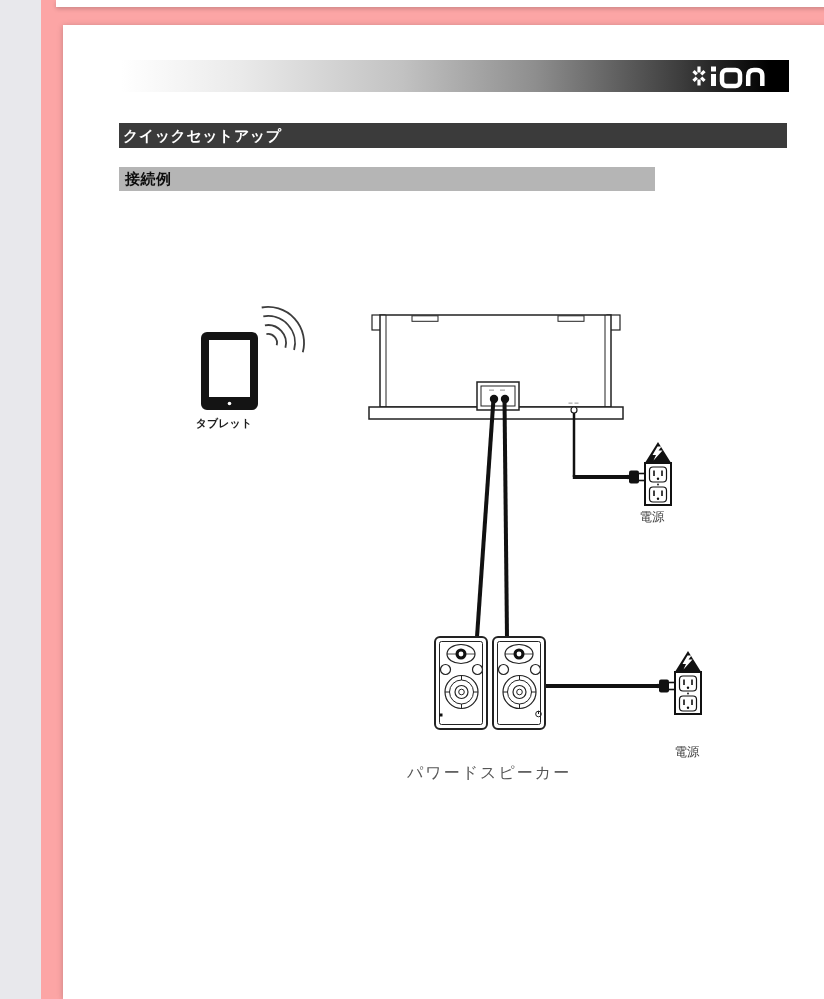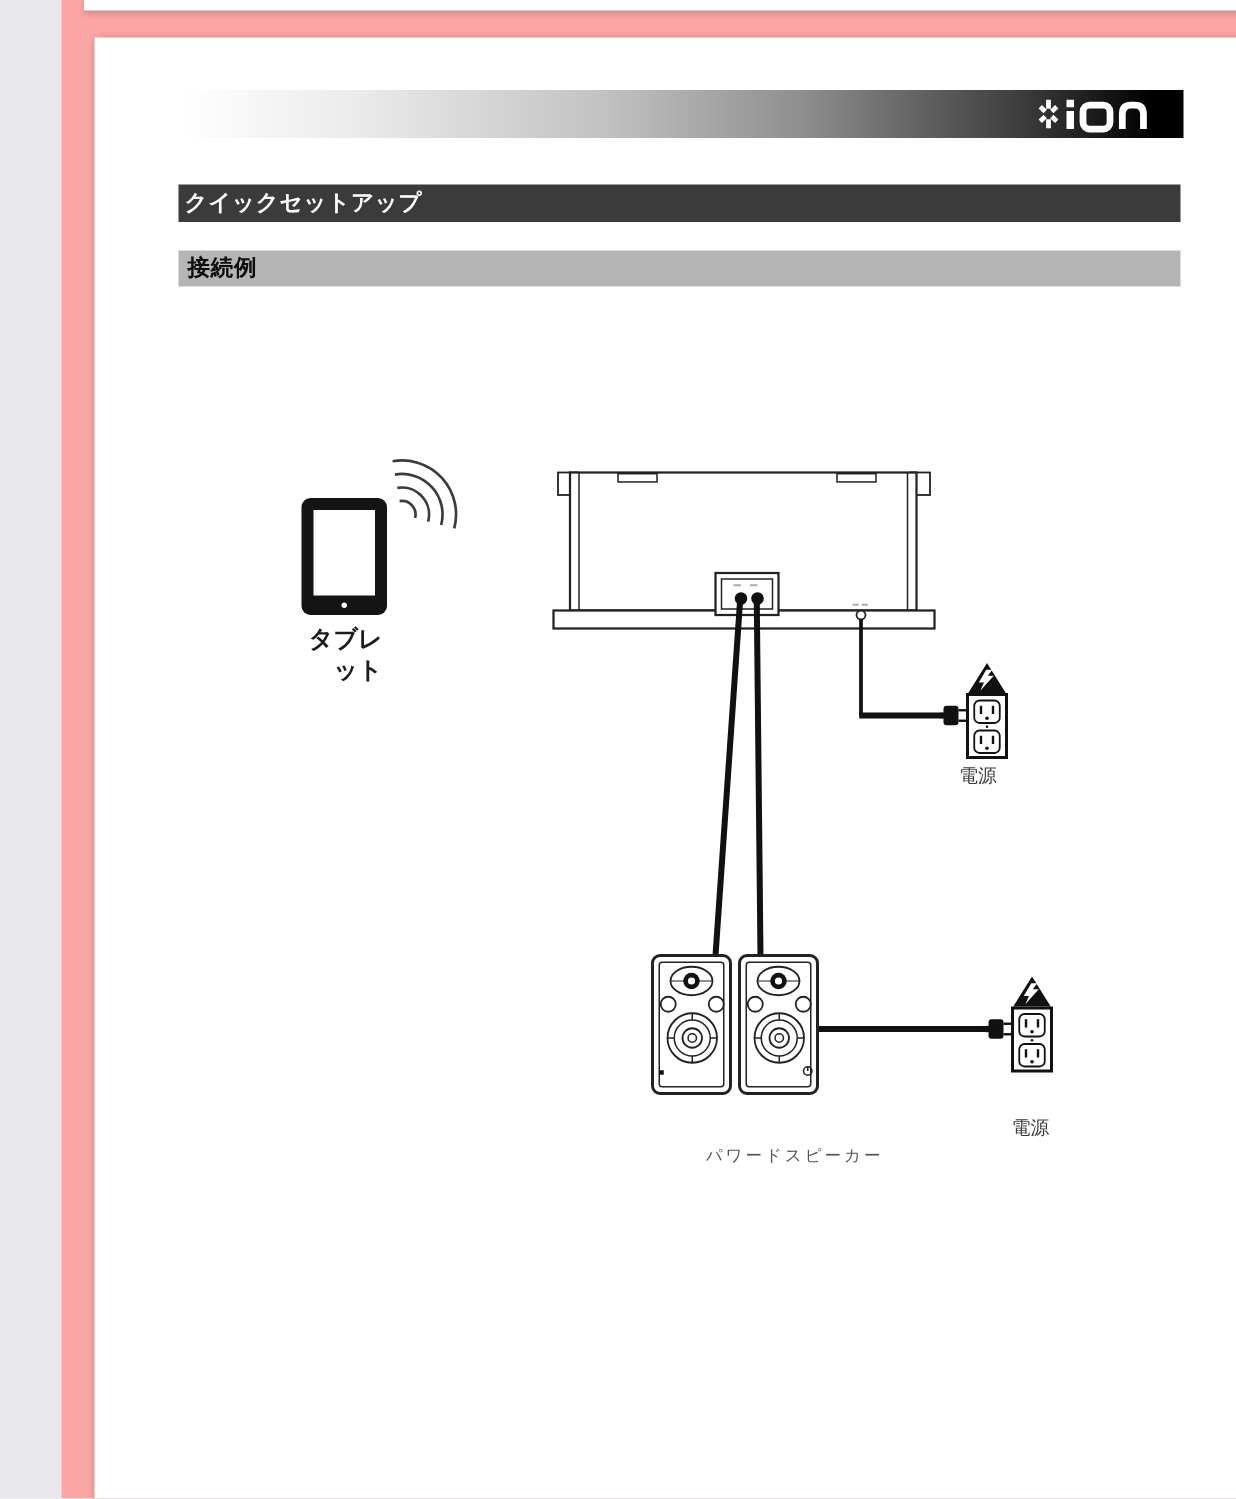--- a/index.html
+++ b/index.html
@@ -22,34 +22,34 @@
     left:80px;top:60px;width:668px;height:32px;
     background:linear-gradient(90deg,#ffffff 0%,#eaeaea 18%,#c2c2c2 42%,#8e8e8e 62%,#3c3c3c 84%,#000 97%,#000 100%);
   }
   #brand-bar svg{position:absolute;right:5px;top:2px;}
   #section-bar{
     left:78px;top:123px;width:668px;height:25px;background:#3b3b3b;
     color:#fff;font-weight:bold;font-size:15px;line-height:25px;
     padding-left:4px;box-sizing:border-box;letter-spacing:.5px;
   }
   #subsection-bar{
-    left:78px;top:167px;width:668px;height:24px;background:#b5b5b5;
+    left:78px;top:167px;width:536px;height:24px;background:#b5b5b5;
     color:#0d0d0d;font-weight:bold;font-size:15px;line-height:24px;
     padding-left:6px;box-sizing:border-box;letter-spacing:.5px;
   }
   #intro-text{
     left:78px;top:213px;width:600px;font-size:13.5px;color:#141414;
     letter-spacing:.3px;
   }
   #diagram-svg{left:0;top:0;pointer-events:none;}
   .dg-label{position:absolute;text-align:center;color:#1c1c1c;}
-  #label-tablet{left:152px;top:416px;width:62px;font-size:16px;font-weight:600;text-align:right;}
+  #label-tablet{left:152px;top:416px;width:62px;font-size:11px;font-weight:600;}
   #label-power-top{left:585px;top:509px;width:52px;font-size:12.5px;color:#3a3a3a;}
   #label-power-bottom{left:620px;top:744px;width:52px;font-size:12.5px;color:#3a3a3a;}
-  #label-speakers{left:348px;top:763px;width:200px;font-size:11px;color:#555;letter-spacing:2px;text-align:right;}
+  #label-speakers{left:348px;top:763px;width:200px;font-size:16px;color:#555;letter-spacing:2px;}
   #scrollbar-thumb{
     left:811px;top:270px;width:6px;height:147px;
     background:#8d8d8d;border-radius:3px;
   }
 </style>
 </head>
 <body>
 
 <div id="screen">
 

